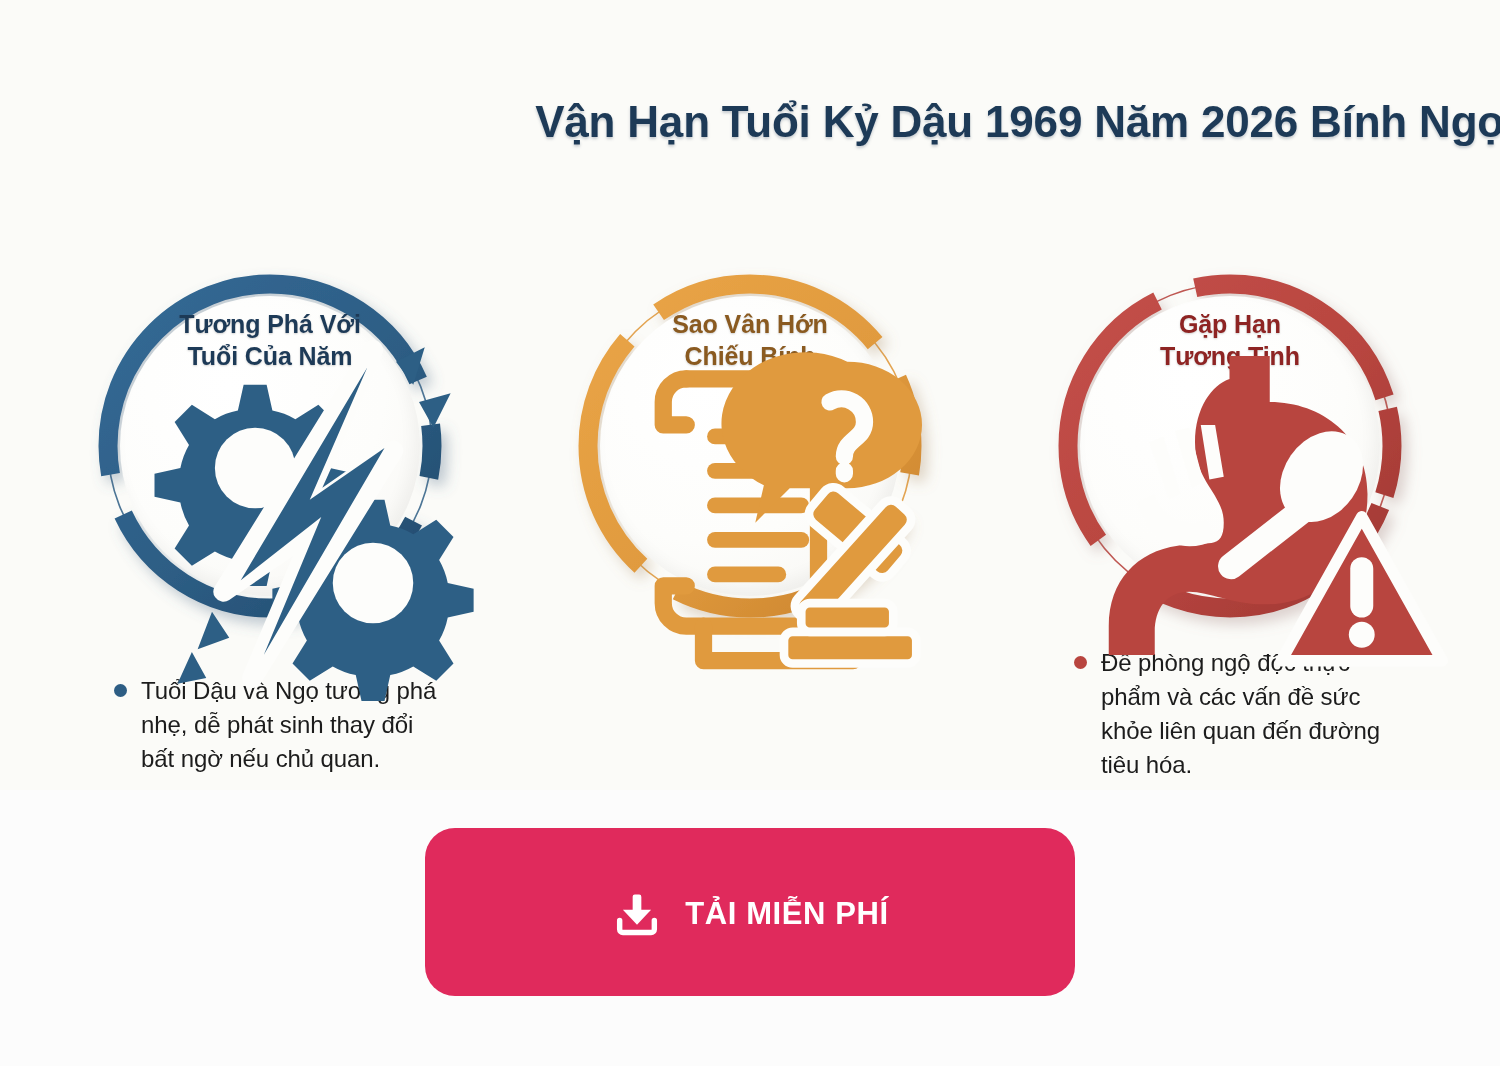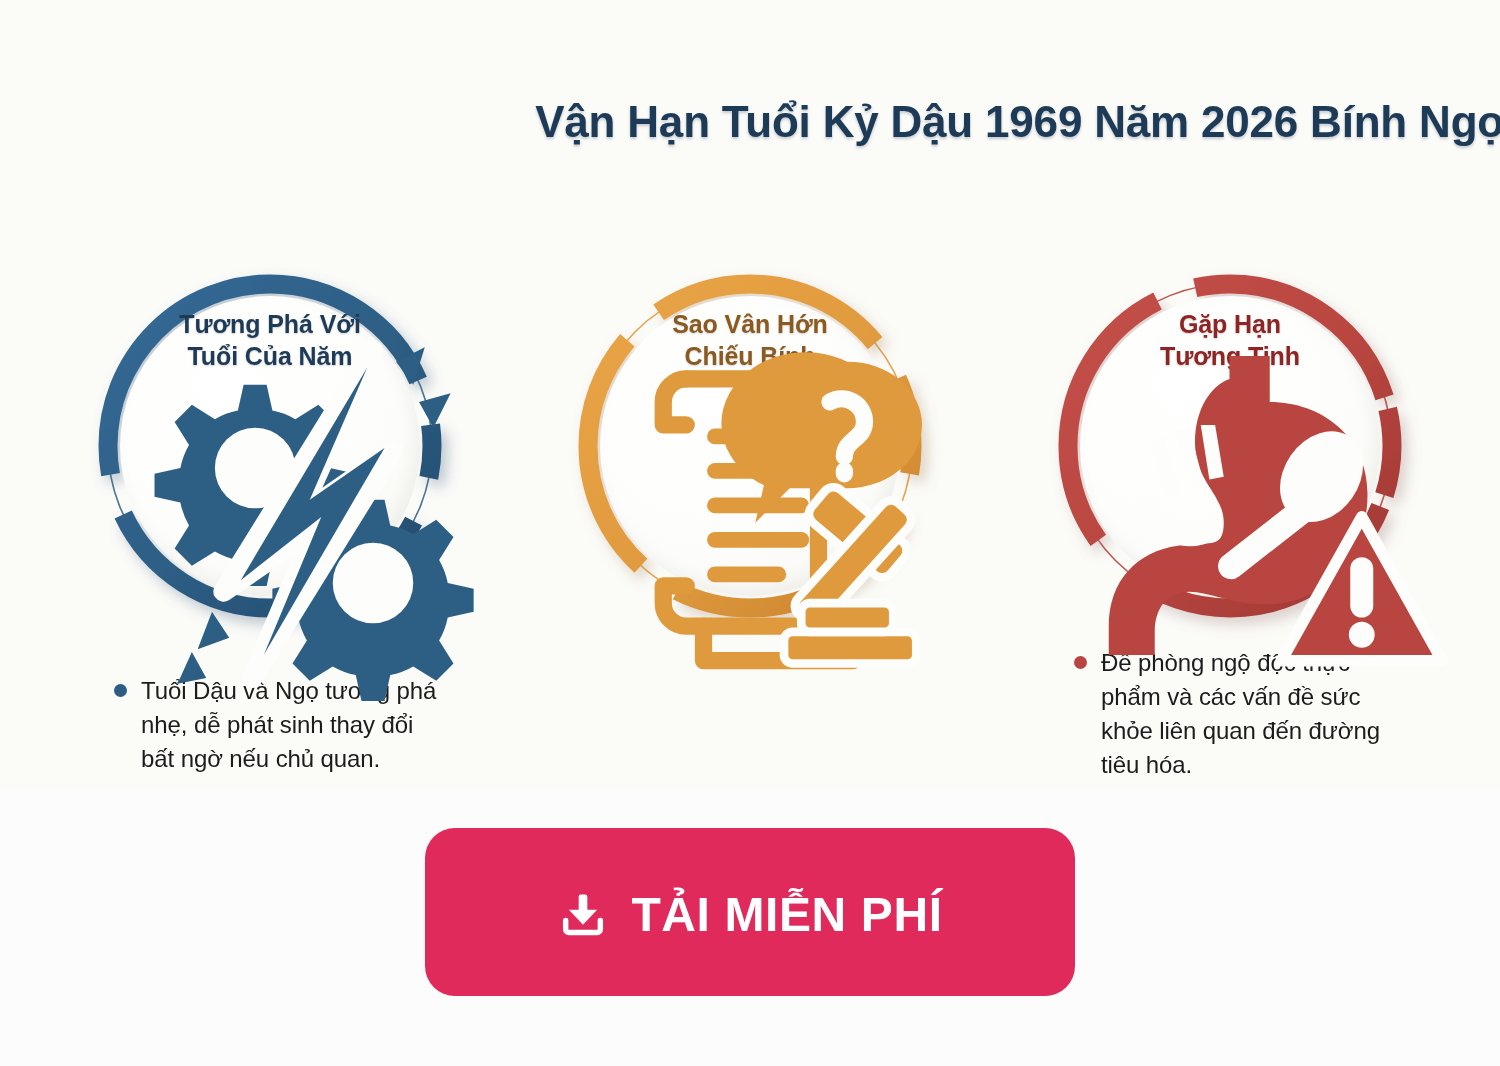--- a/index.html
+++ b/index.html
@@ -159,21 +159,21 @@
   }
   .cta-line1 {
     display: flex;
     align-items: center;
     gap: 22px;
     margin-top: 4px;
   }
   .cta-line1 svg { width: 52px; height: 52px; display: block; }
   .cta-title {
     color: #ffffff;
-    font-size: 48px;
+    font-size: 31px;
     font-weight: 700;
     letter-spacing: 0.6px;
   }
   .cta-sub {
     margin-top: 6px;
     color: #ffffff;
     font-size: 43px;
     font-weight: 700;
     letter-spacing: -0.2px;
   }

